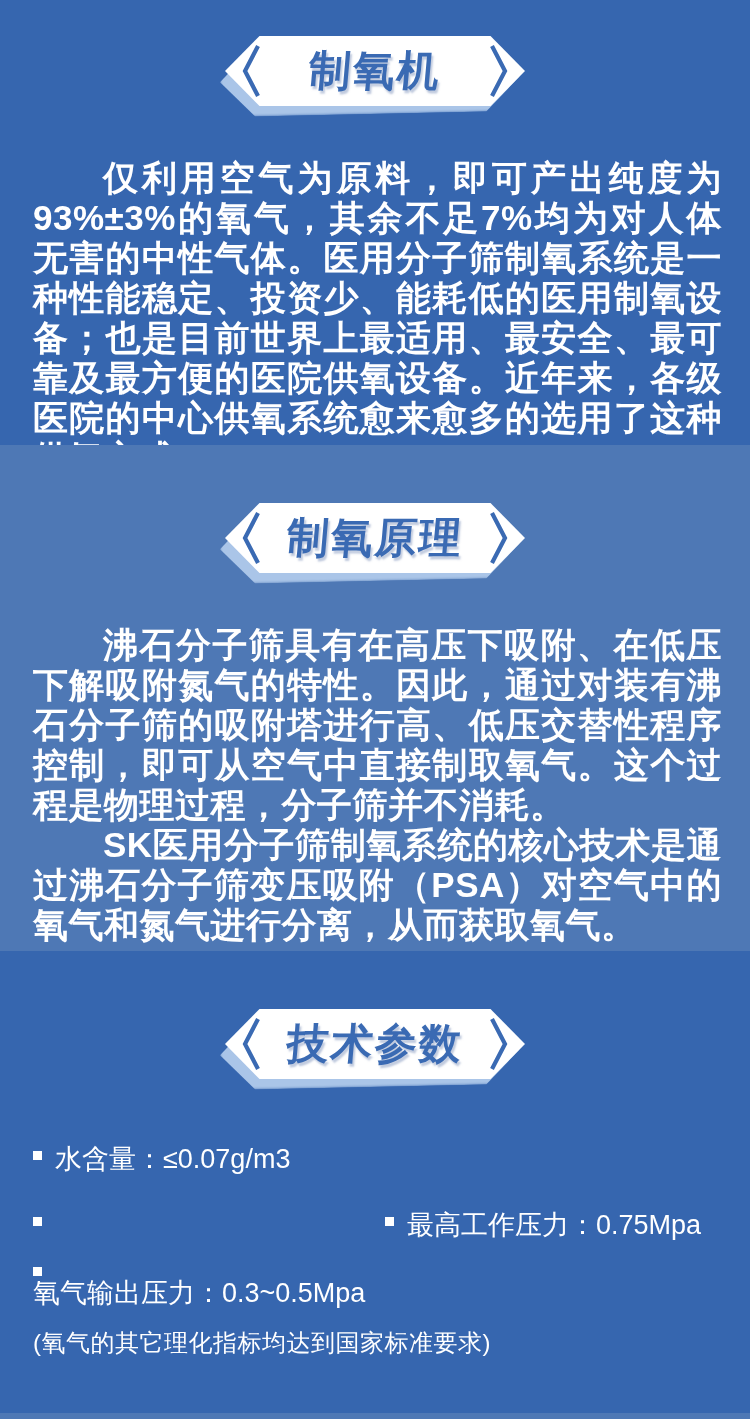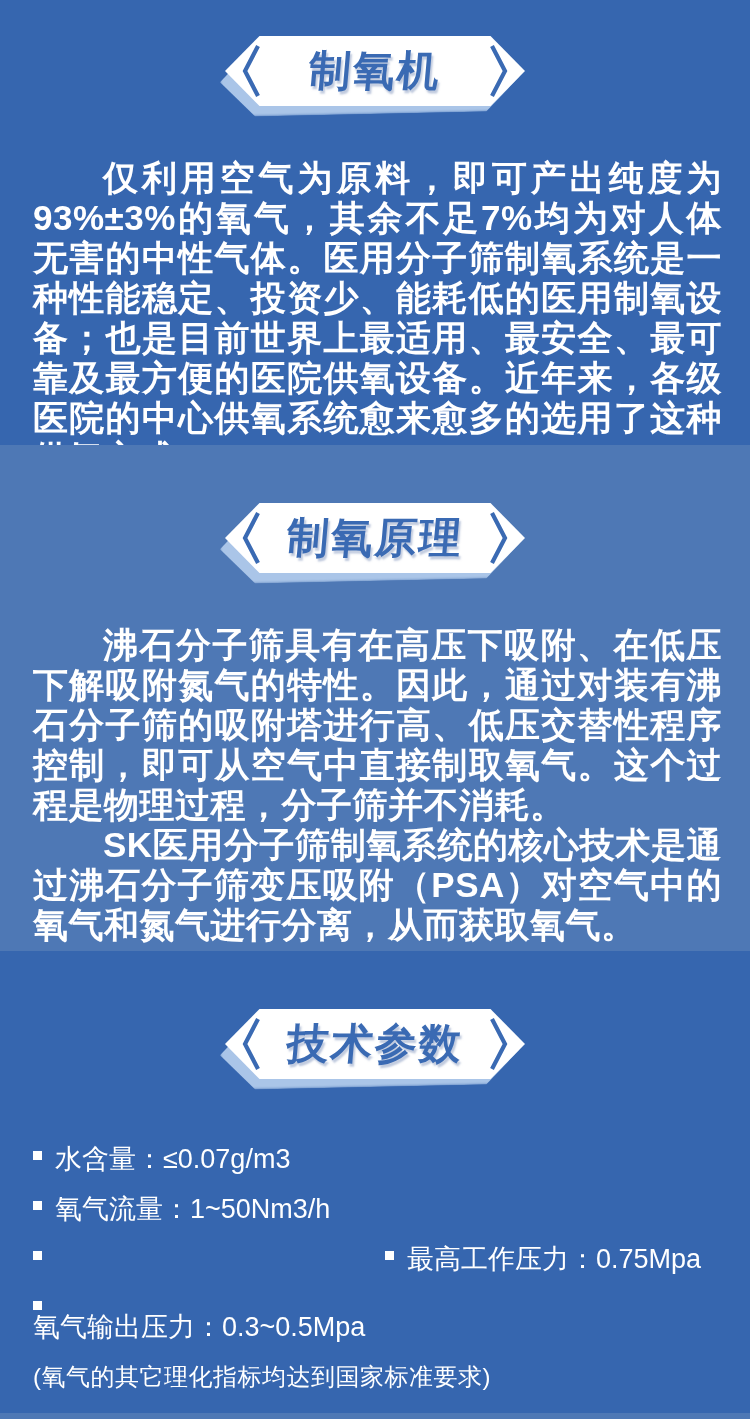--- a/index.html
+++ b/index.html
@@ -171,24 +171,20 @@
     </div>
 
     <div class="specs">
       <div class="spec-row">
         <div class="spec-item col-left">
           <span class="bullet"></span>
           <span>水含量：≤0.07g/m3</span>
         </div>
       </div>
       <div class="spec-row">
-        <div class="spec-item col-left">
-          <span class="bullet"></span>
-          <span>氧气流量：1~50Nm3/h</span>
-        </div>
       </div>
       <div class="spec-row">
         <div class="spec-item col-left">
           <span class="bullet"></span>
         </div>
         <div class="spec-item">
           <span class="bullet"></span>
           <span>最高工作压力：0.75Mpa</span>
         </div>
       </div>

